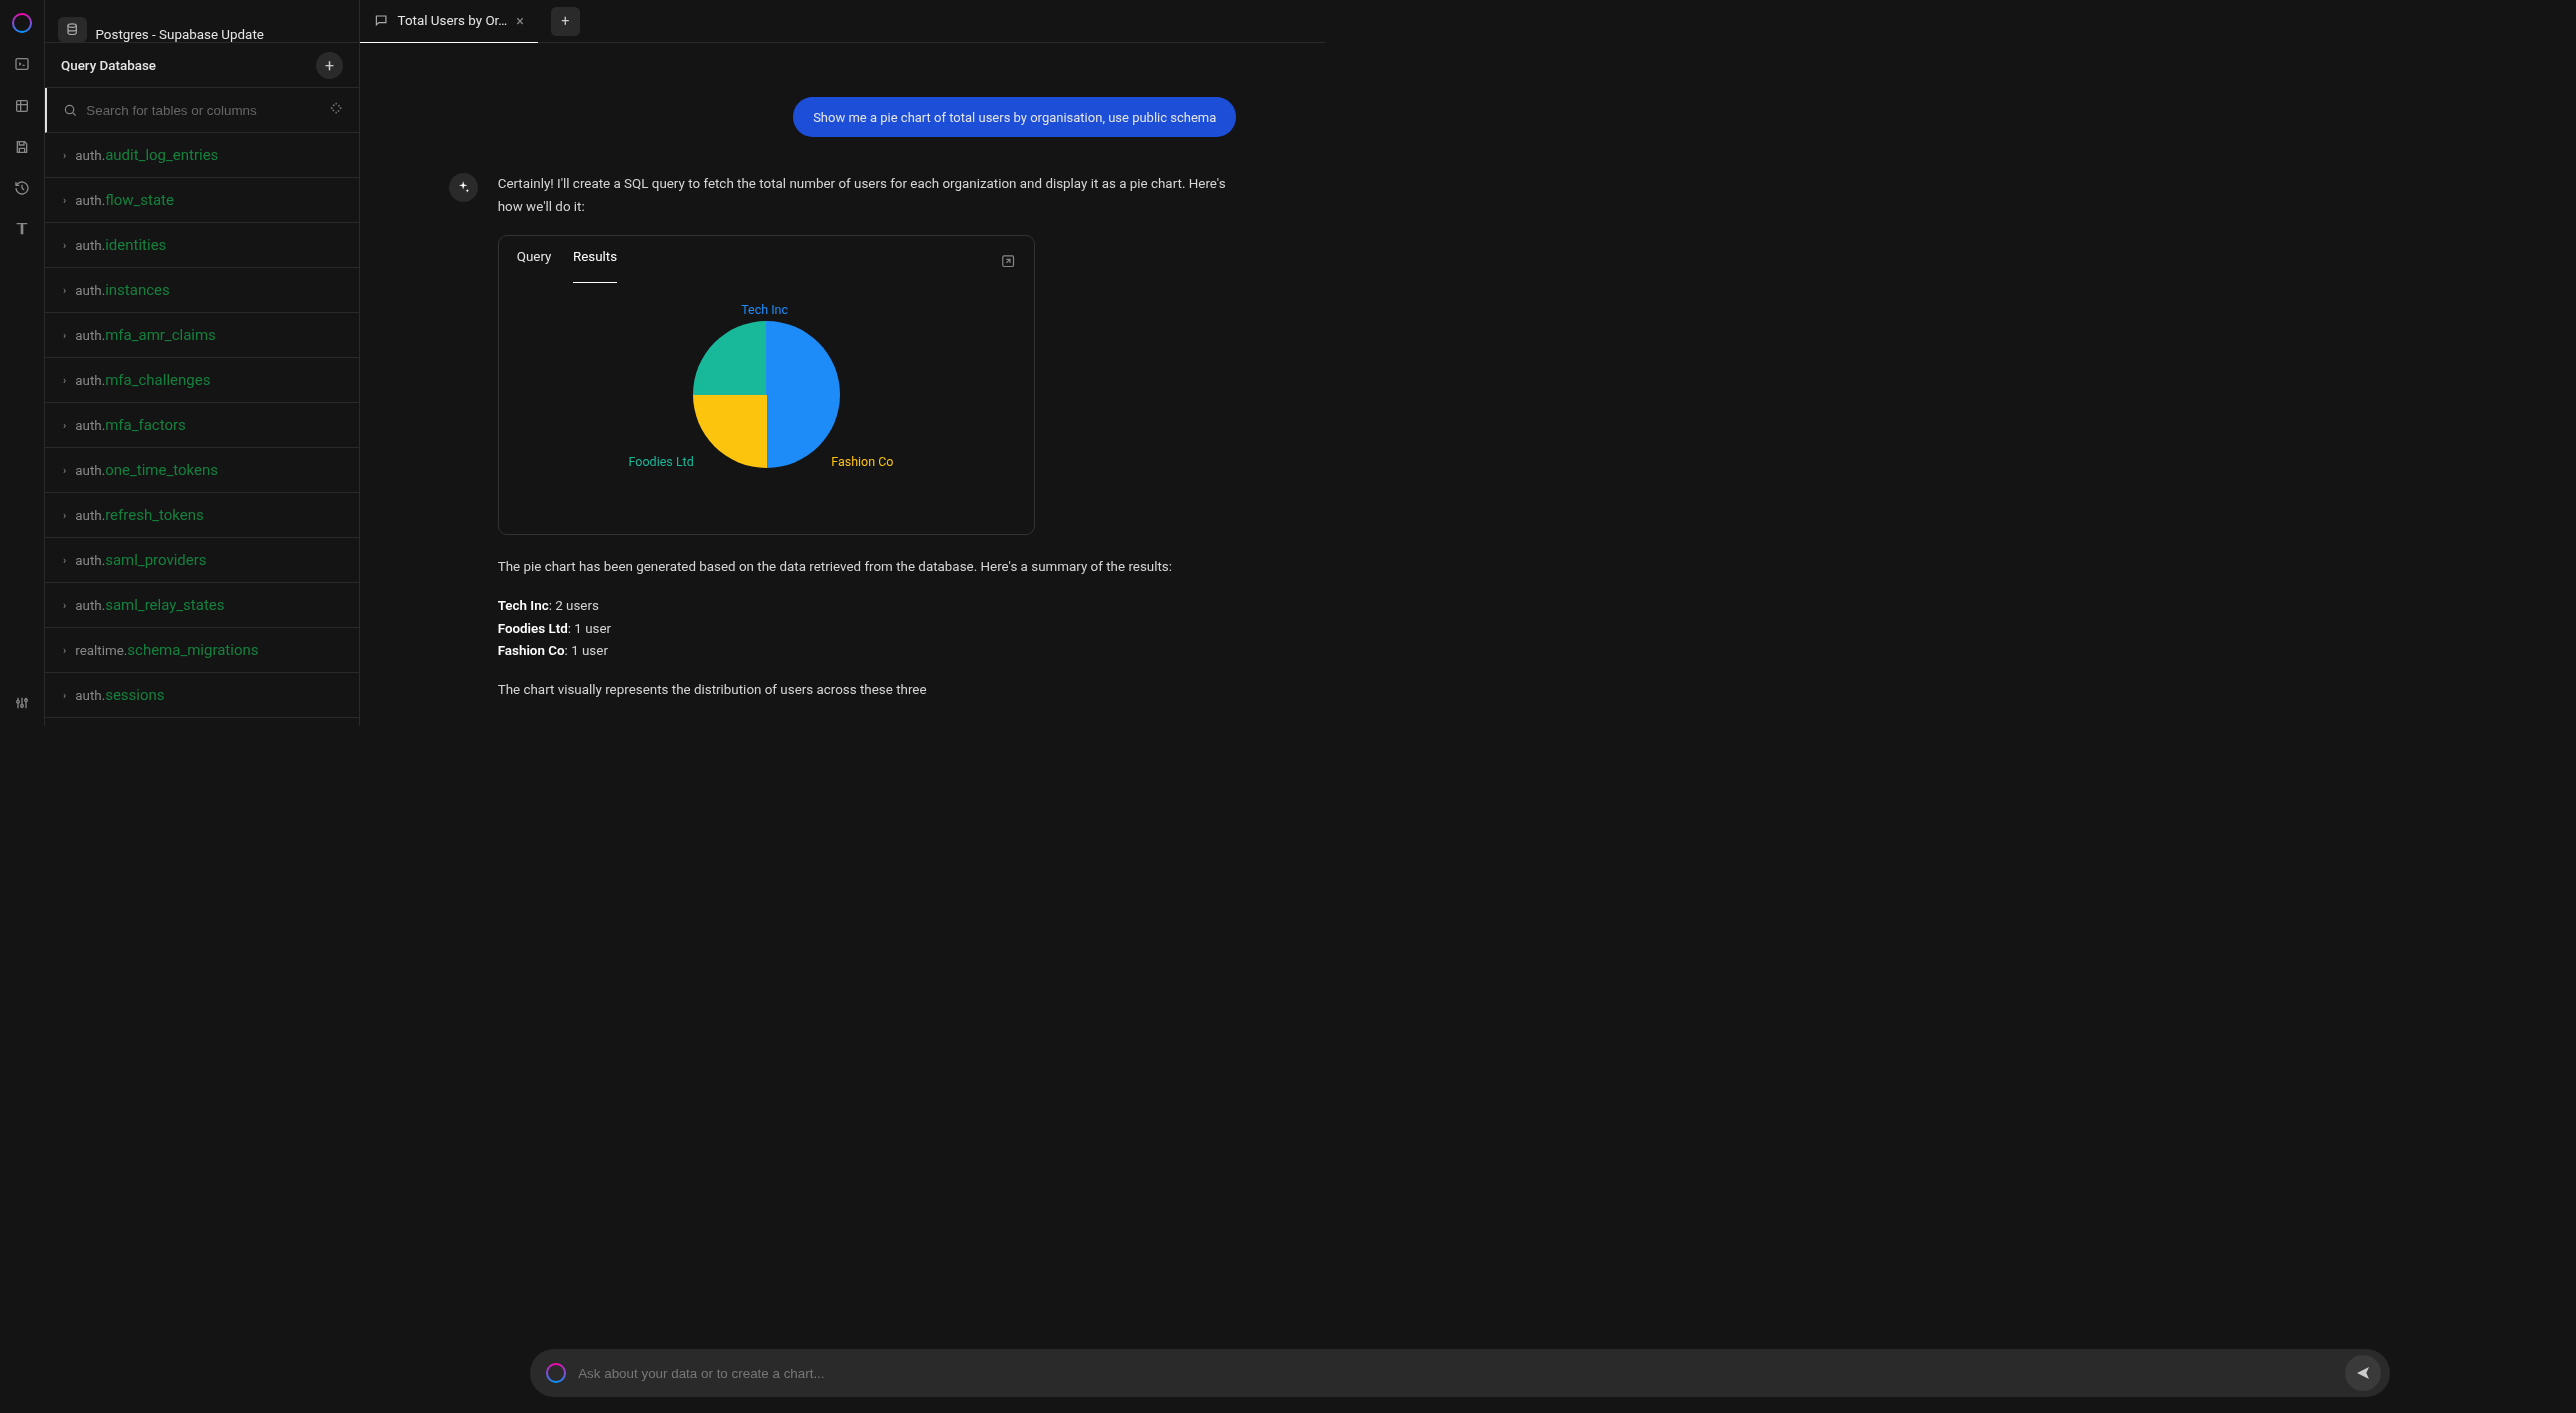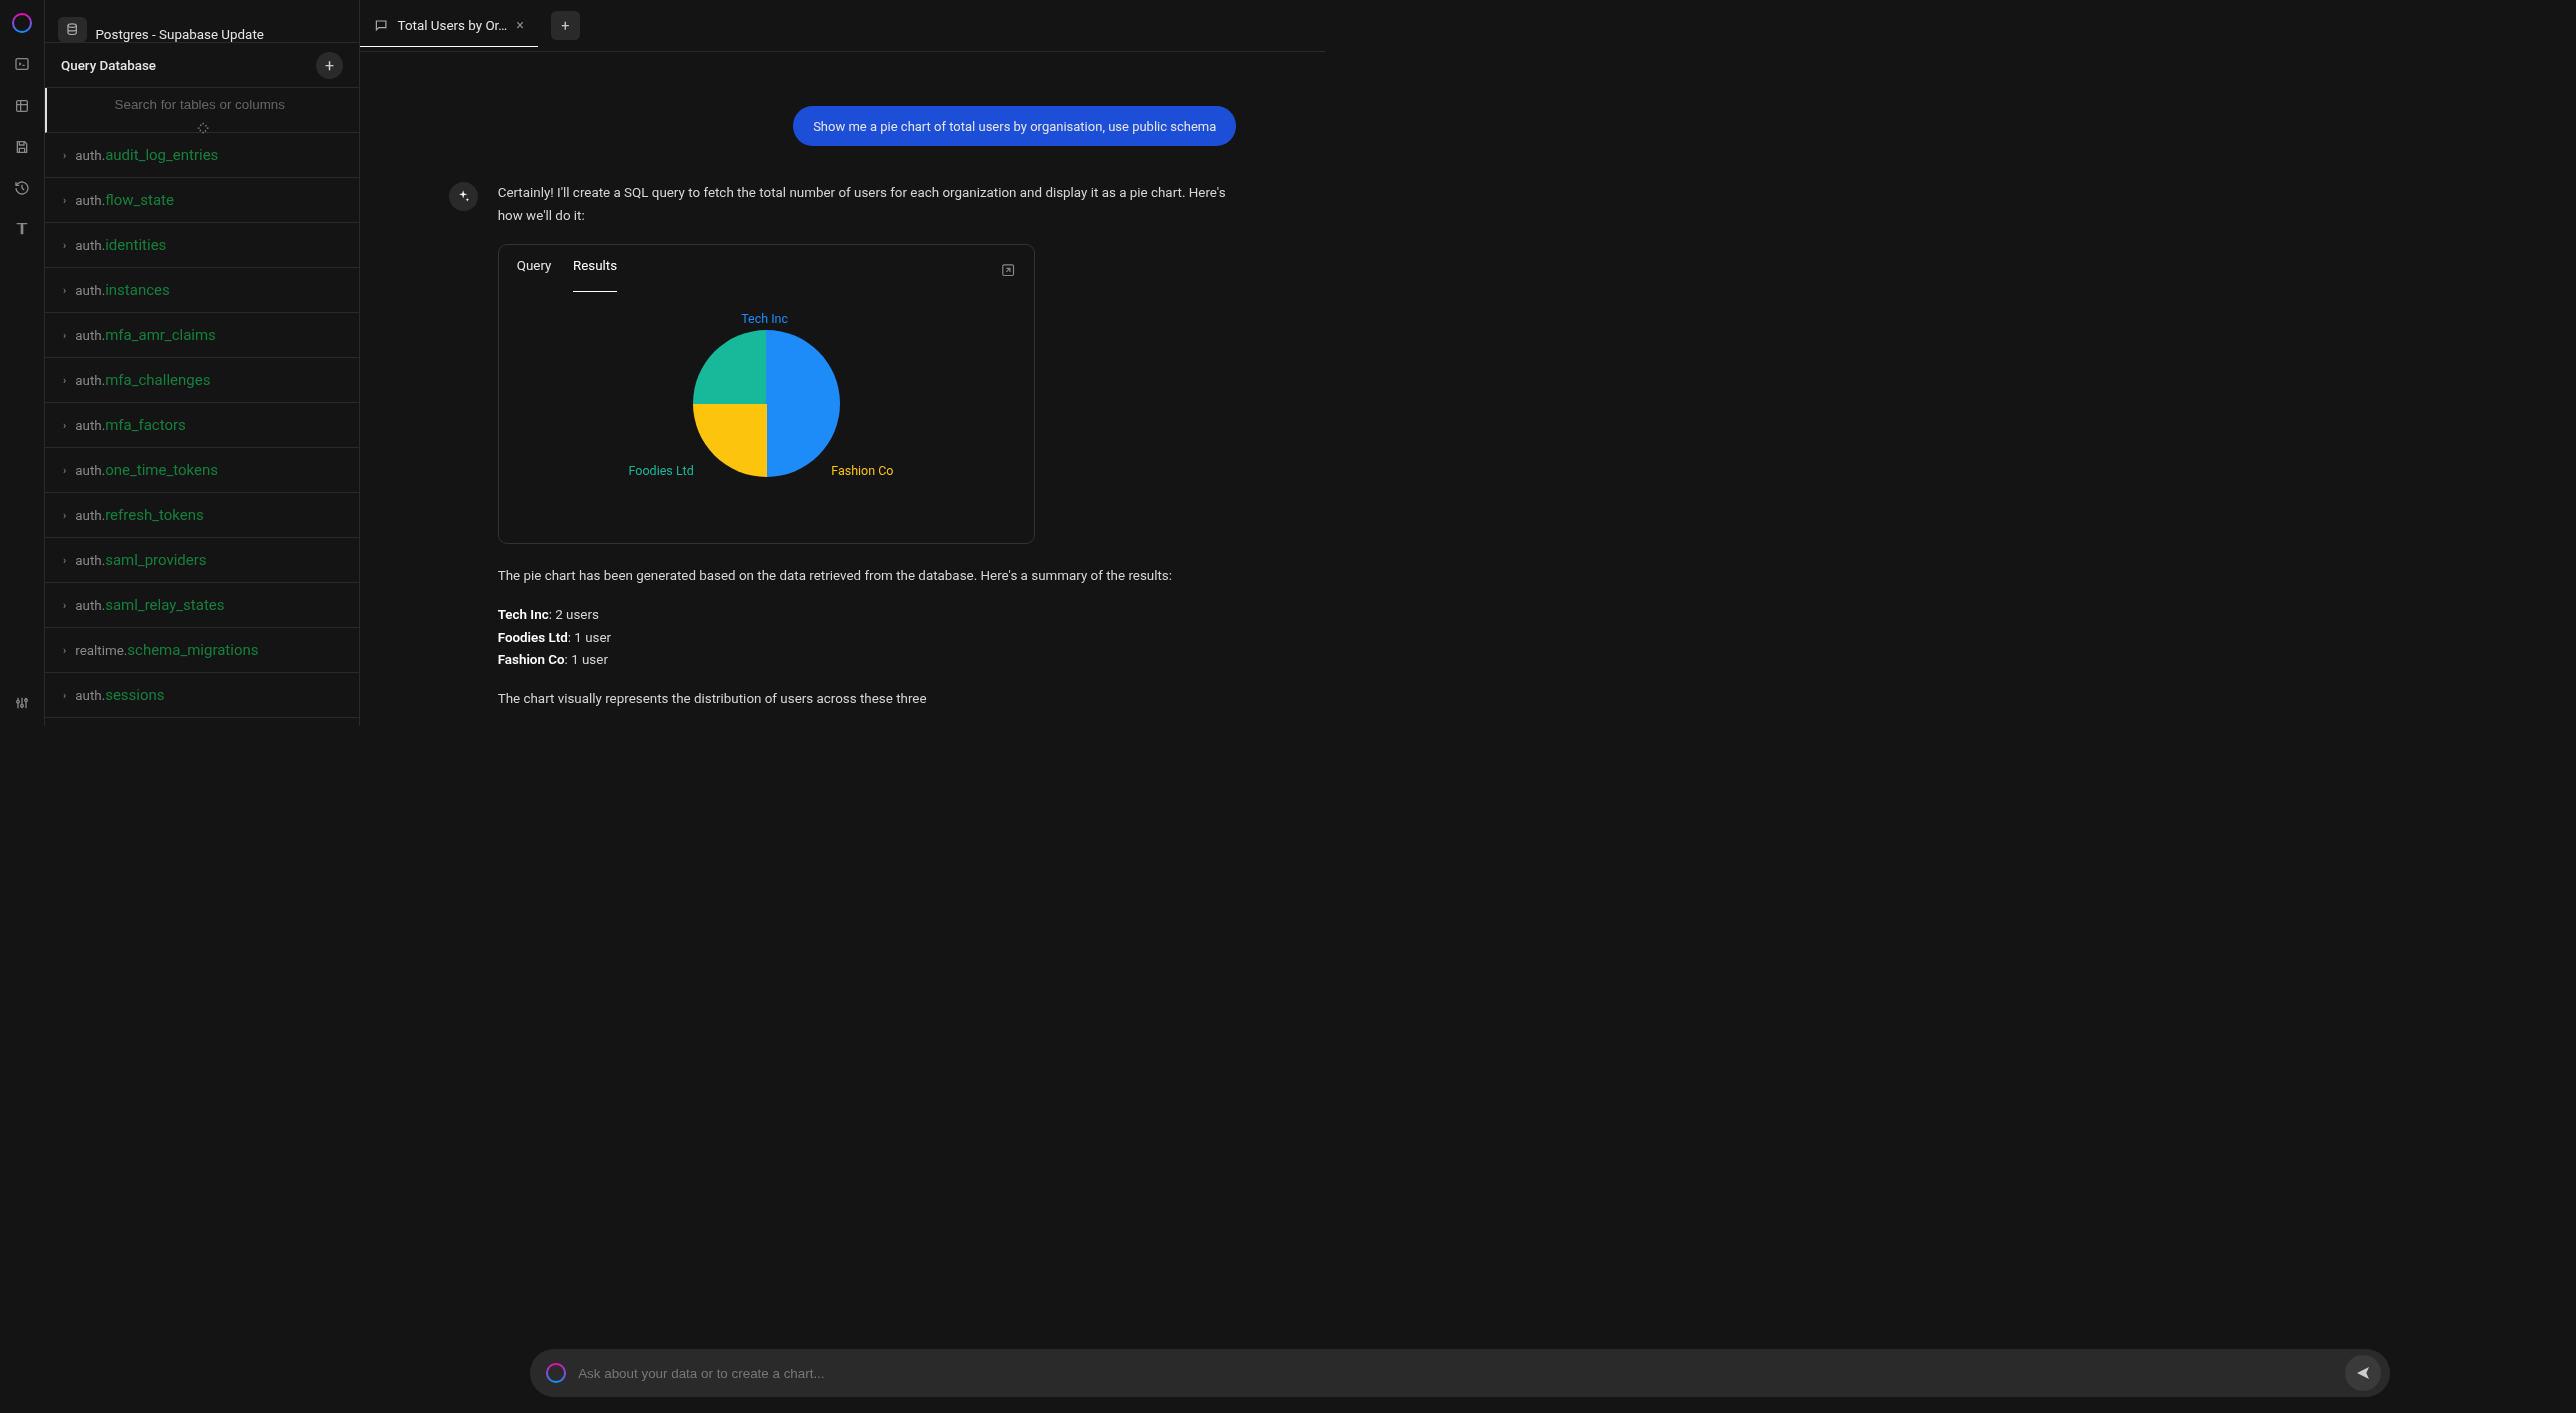--- a/index.html
+++ b/index.html
@@ -67,21 +67,20 @@
   background: #2a2a2a; display: flex; align-items: center; justify-content: center;
   color: #ccc; cursor: pointer; font-size: 16px;
 }
 .search-row {
   height: 45px;
   display: flex; align-items: center;
   padding: 0 16px;
   border-bottom: 0.9px solid #2a2a2a;
   border-left: 2.7px solid #e0e0e0;
   gap: 9px;
-  flex-direction: column;
 }
 .search-input {
   flex: 1; background: transparent; border: none; outline: none;
   color: #e5e5e5; font-size: 13.4px;
 }
 .search-input::placeholder { color: #666; }
 .refresh-icon { color: #888; cursor: pointer; }
 .table-list { flex: 1; overflow-y: auto; }
 .table-item {
   height: 45px;
@@ -93,21 +92,21 @@
 }
 .chevron { color: #888; font-size: 10.7px; }
 .table-schema { color: #888; font-size: 13.4px; }
 .table-name { color: #15803d; font-size: 15px; }
 .main-area {
   flex: 1;
   display: flex; flex-direction: column;
   background: #141414;
 }
 .tabs-bar {
-  height: 52px;
+  height: 43px;
   display: flex; align-items: center;
   border-bottom: 0.9px solid #2a2a2a;
   gap: 7.2px;
 }
 .tab {
   height: 43px;
   padding: 0 14.3px;
   display: flex; align-items: center; gap: 9px;
   border-bottom: 1.8px solid #fff;
   color: #e5e5e5; font-size: 13.4px;

